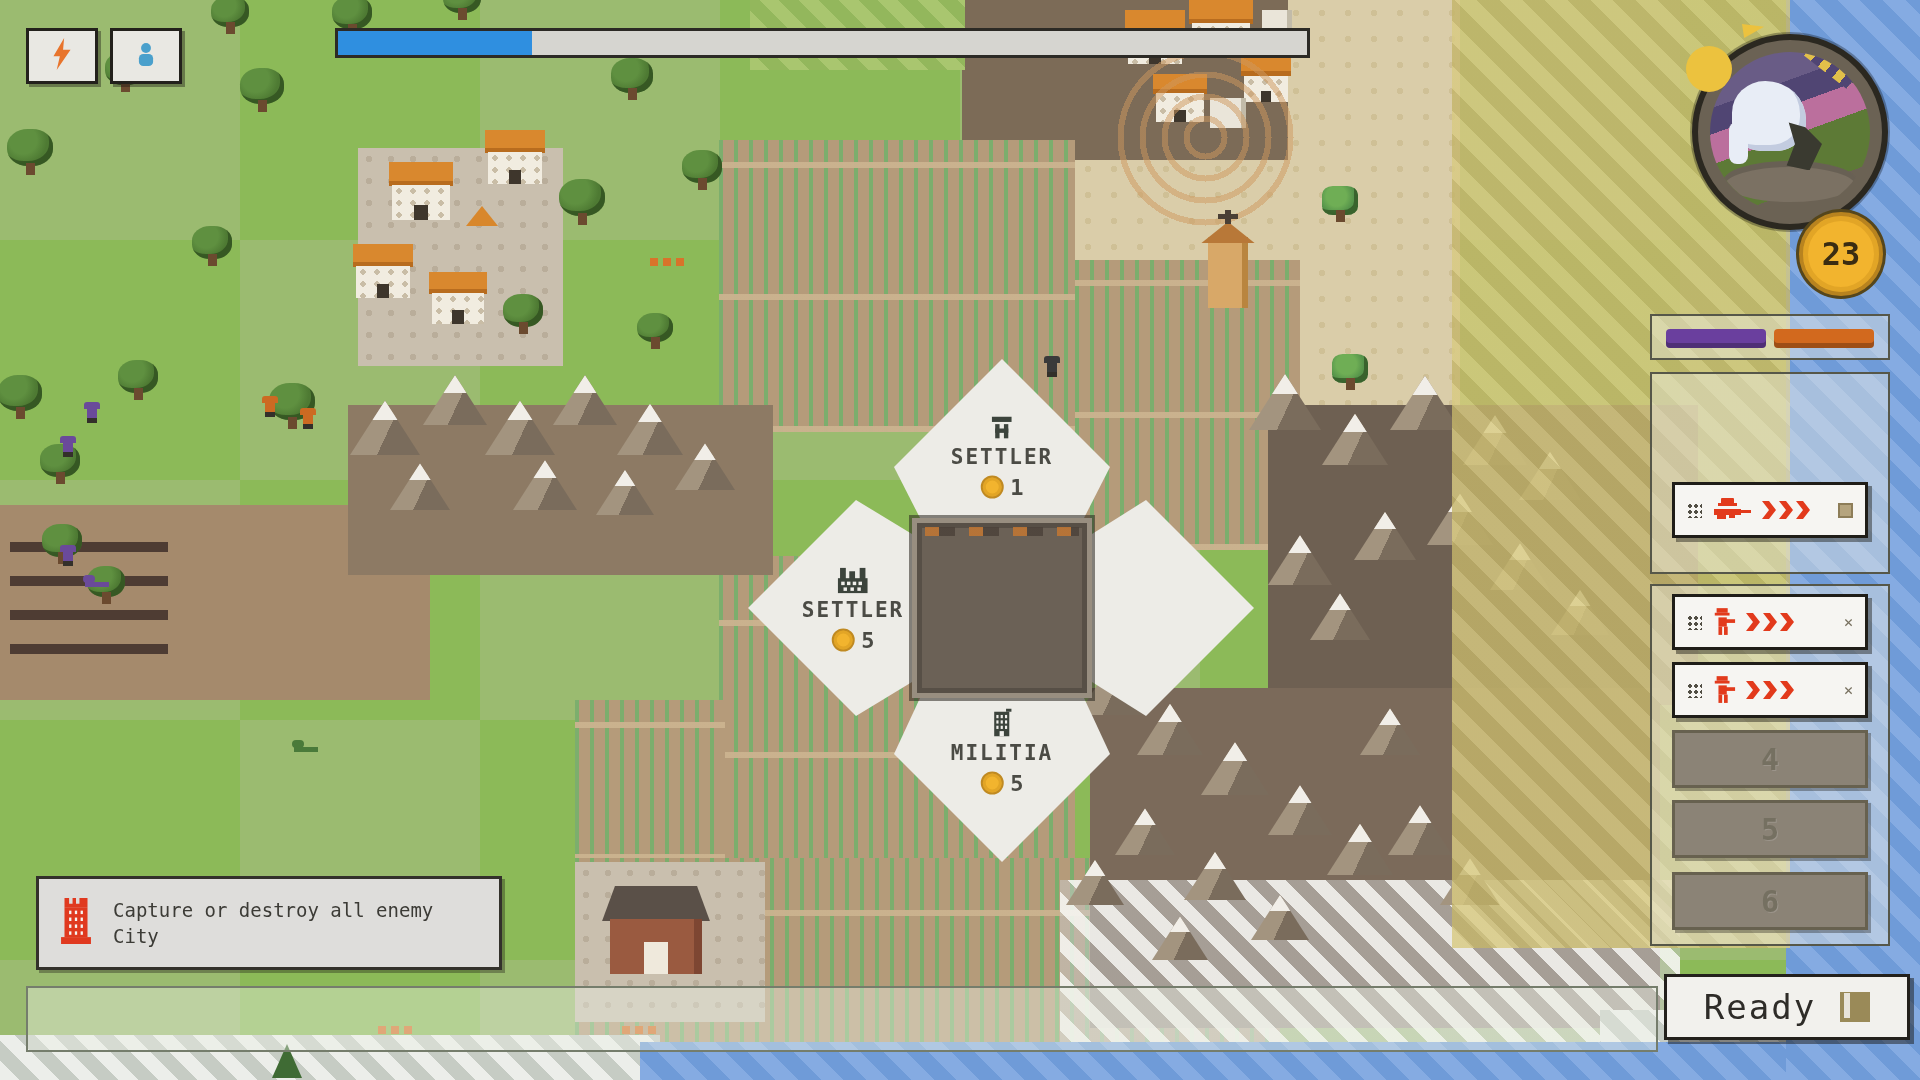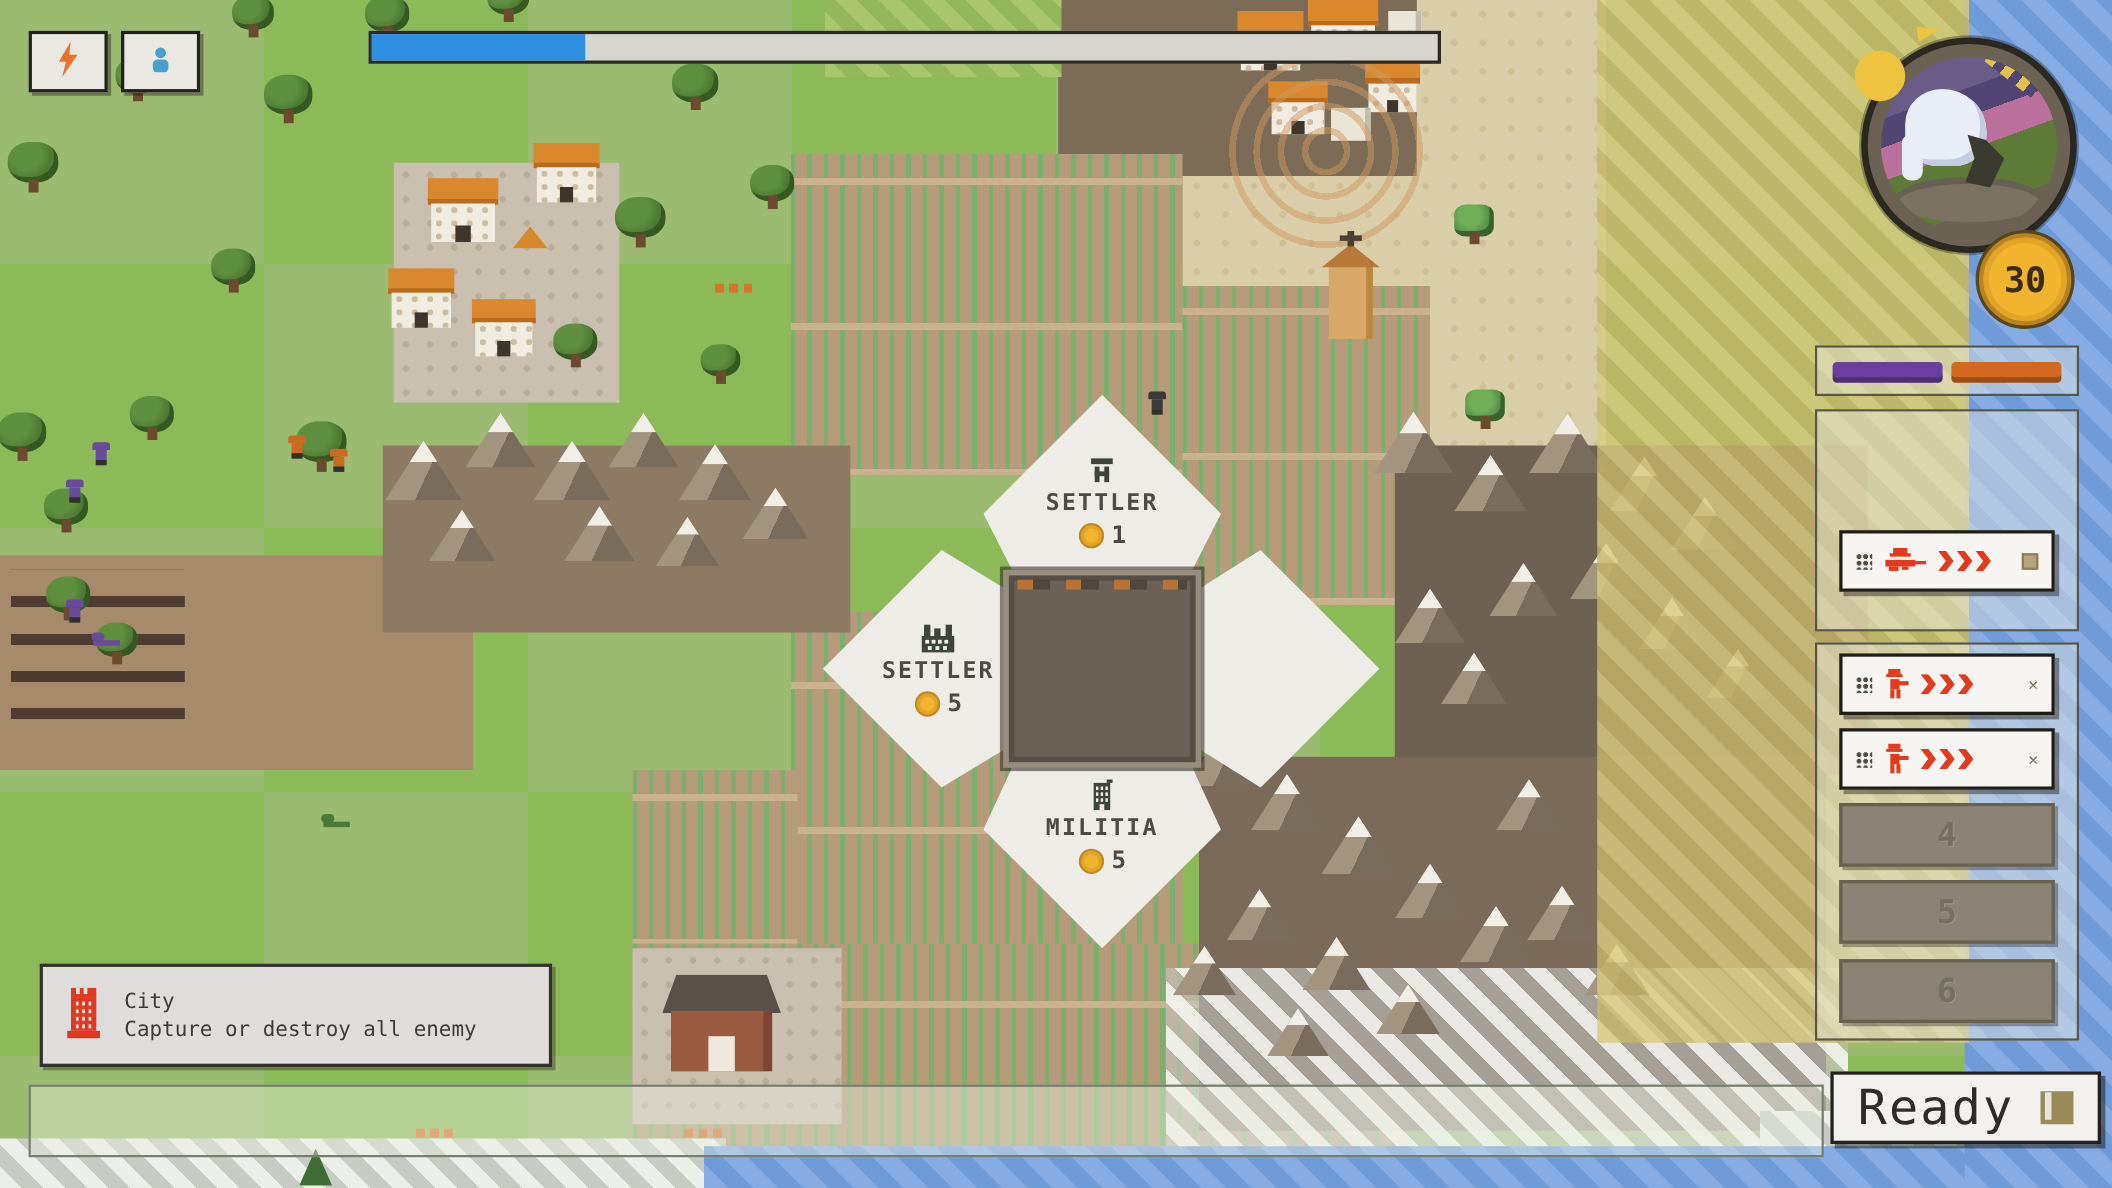--- a/index.html
+++ b/index.html
@@ -124,21 +124,21 @@
   .q-slot{position:absolute;left:1672px;width:196px;height:58px;background:#8b8376;border:3px solid #67614f;
     box-shadow:3px 3px 0 rgba(28,26,21,.35);display:flex;align-items:center;justify-content:center;z-index:11;
     font-size:30px;font-weight:bold;color:#757061;text-shadow:1px 1px 0 #9b948a;}
   #bottom-strip{position:absolute;left:26px;top:986px;width:1632px;height:66px;
     background:rgba(235,240,228,.42);border:2px solid #757d6c;z-index:9;}
   #tooltip{position:absolute;left:36px;top:876px;width:466px;height:94px;background:#dedddb;border:3px solid #33312b;
     box-shadow:3px 3px 0 rgba(25,23,18,.35);z-index:12;display:flex;align-items:center;gap:22px;padding:0 10px 0 22px;}
   #tooltip .tt-text{font-size:19px;line-height:26px;color:#3c3b36;}
   #ready-btn{position:absolute;left:1664px;top:974px;width:246px;height:66px;background:#f2f1ed;border:3px solid #23211c;
     box-shadow:4px 4px 0 rgba(28,26,21,.5);z-index:12;display:flex;align-items:center;justify-content:center;gap:24px;}
-  #ready-btn .r-label{font-size:44px;letter-spacing:2px;color:#2e2c28;}
+  #ready-btn .r-label{font-size:34px;letter-spacing:2px;color:#2e2c28;}
   #ready-btn .r-icon{width:30px;height:30px;background:#9a8a58;padding:4px;}
   #ready-btn .r-icon .inner{width:100%;height:100%;background:#2f8fe0;border:3px solid #e8e4da;}
 </style>
 </head>
 <body>
 
 <div class="stage">
 
   <div id="map">
     <div id="map-regions">
@@ -546,21 +546,21 @@
     <div class="flag"></div>
     <div class="scene">
       <div class="goldstripe"></div>
       <div class="rocks"></div>
       <div class="elephant"></div>
       <div class="trunk"></div>
       <div class="rider"></div>
     </div>
   </div>
 
-  <div id="coin-big" class="hud">30</div>
+  <div id="coin-big" class="hud">23</div>
 
   <div id="bars-panel" class="tr-panel hud">
       <div class="mini-bar" style="left: 14px; width: 100px; background: rgb(106, 63, 158);"></div>
       <div class="mini-bar" style="left: 122px; width: 100px; background: rgb(210, 105, 30);"></div>
     </div>
 
   <div id="queue-panel-1" class="tr-panel hud"></div>
   <div id="queue-panel-2" class="tr-panel hud"></div>
   <div id="queue-items"></div>
 
@@ -582,22 +582,22 @@
           <rect x="17" y="17" width="2" height="3" fill="#f6f5f2"></rect>
           <rect x="7" y="23" width="2" height="3" fill="#f6f5f2"></rect>
           <rect x="12" y="23" width="2" height="3" fill="#f6f5f2"></rect>
           <rect x="17" y="23" width="2" height="3" fill="#f6f5f2"></rect>
           <rect x="7" y="29" width="2" height="3" fill="#f6f5f2"></rect>
           <rect x="12" y="29" width="2" height="3" fill="#f6f5f2"></rect>
           <rect x="17" y="29" width="2" height="3" fill="#f6f5f2"></rect>
         </svg>
     </span>
     <div class="tt-text">
+      <div>Capture or destroy all enemy</div>
       <div>City</div>
-      <div>Capture or destroy all enemy</div>
     </div>
   </div>
 
   <div id="ready-btn">
     <span class="r-label">Ready</span>
     <span class="r-icon"><span class="inner"></span></span>
   </div>
 
 <div class="q-item" style="top: 482px;">
       <div class="q-handle"></div>

